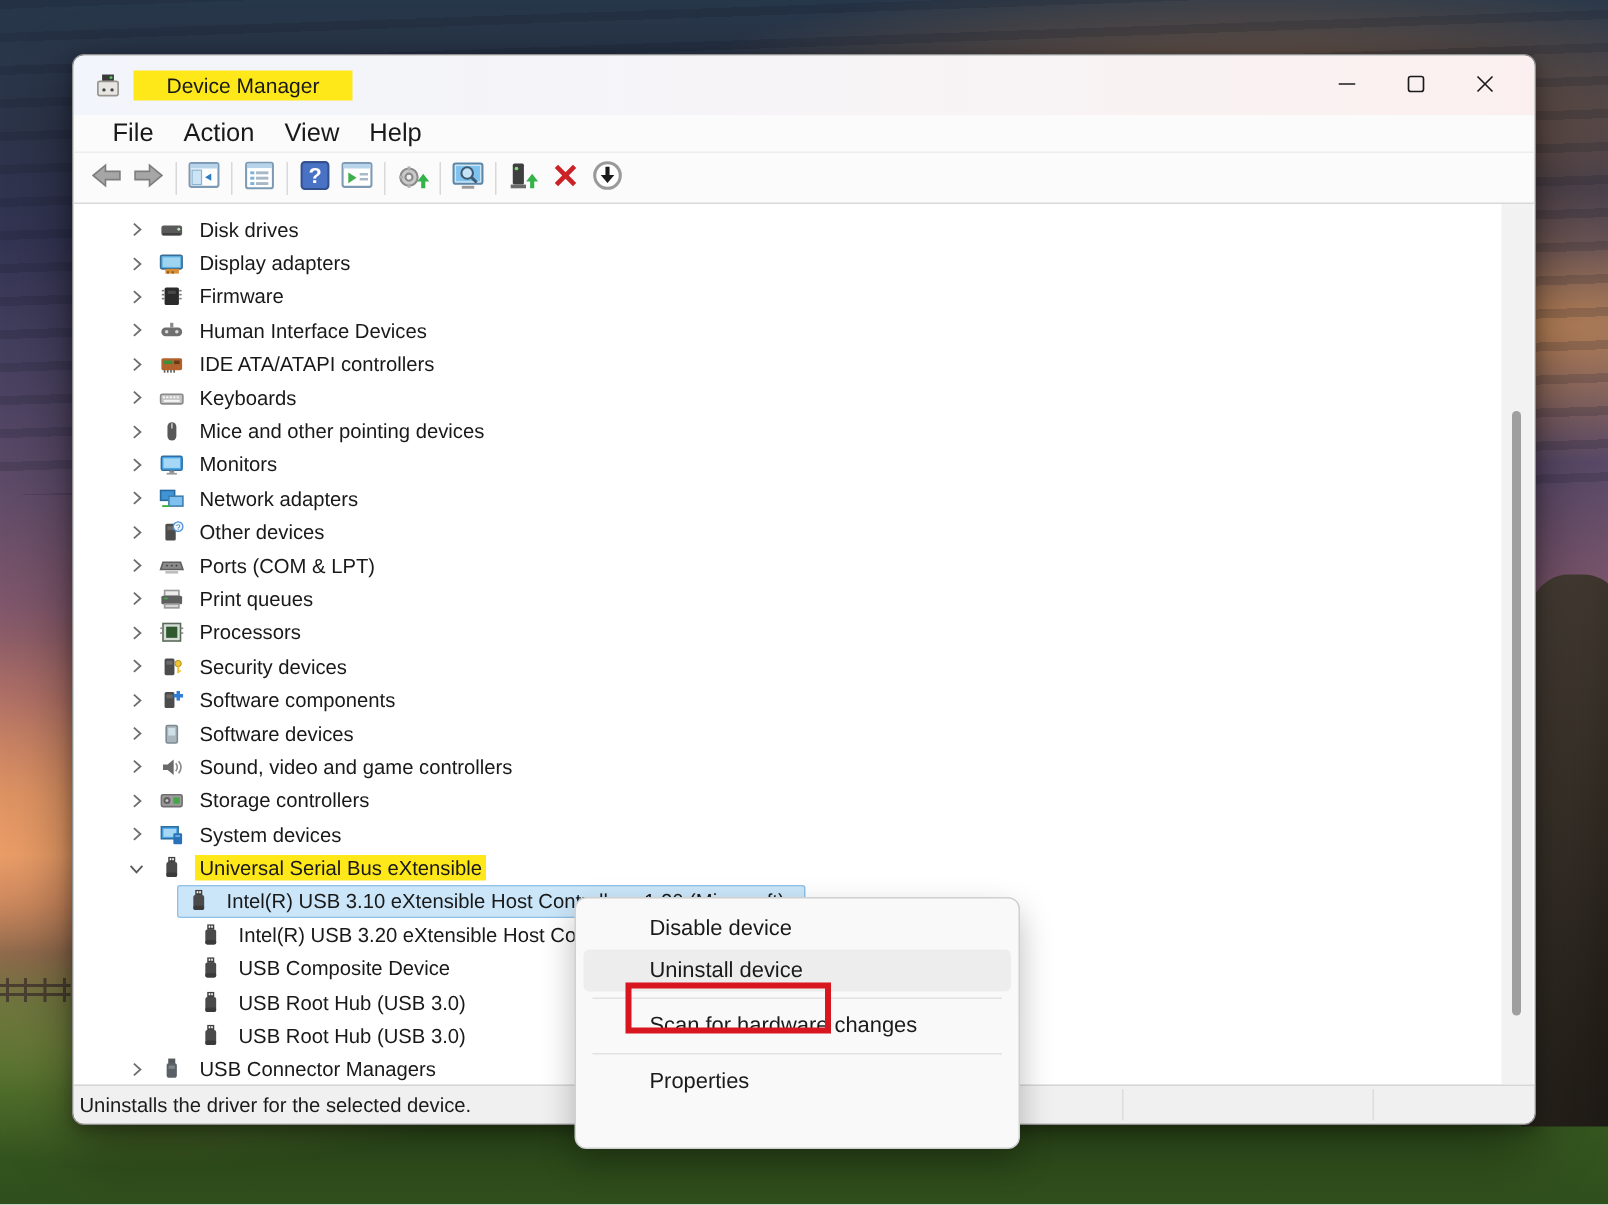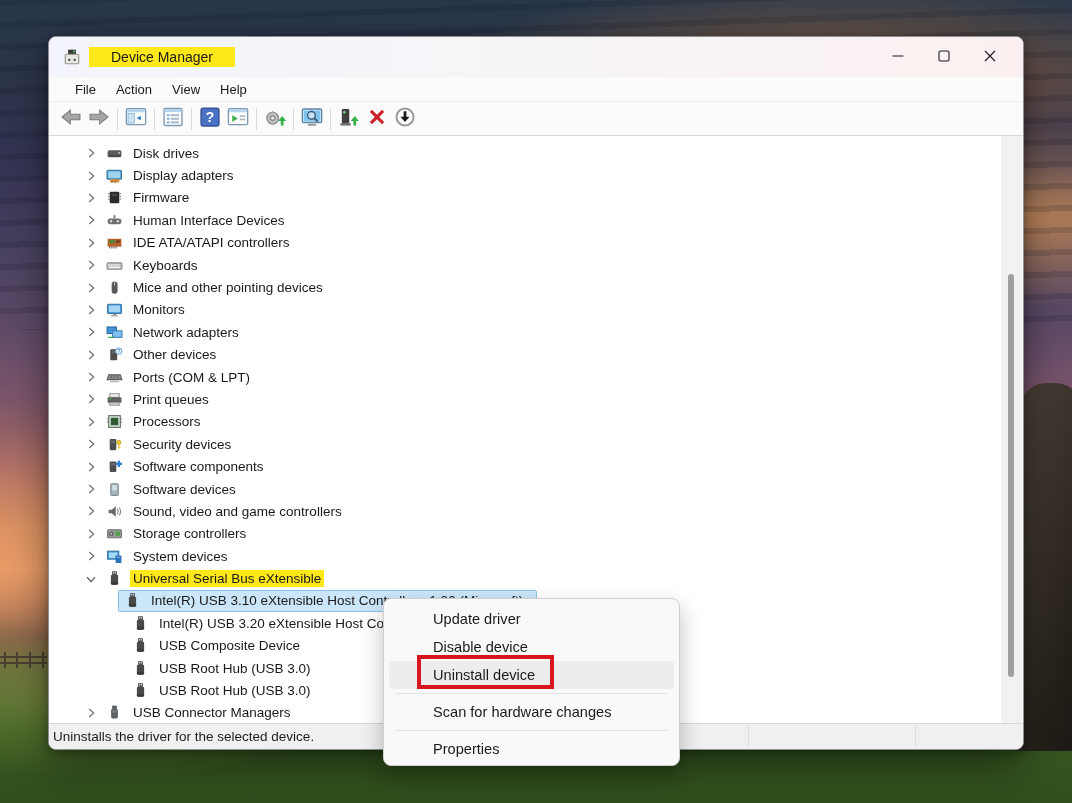--- a/index.html
+++ b/index.html
@@ -34,21 +34,21 @@
   .titlebar { height:40px; flex:0 0 40px; display:flex; align-items:center; padding-left:14px;
     background:linear-gradient(90deg,#f2f5fb 0%,#f7f4f6 55%,#fbf0ef 100%); }
   .titlebar .app-icon { width:18px; height:18px; }
   .title-text { margin-left:8px; font-size:14px; color:#191919; padding:2px 22px; }
   .hl-yellow { background:#ffe81a; }
   .win-controls { margin-left:auto; display:flex; margin-right:10px; }
   .win-btn { width:46px; height:40px; display:flex; align-items:center; justify-content:center; background:transparent; border:none; }
 
   .menubar { height:25px; flex:0 0 25px; background:#fbfbfb; display:flex; align-items:center;
     padding-left:16px; border-bottom:1px solid #ededed; }
-  .menubar .menu-item { font-size:13px; color:#191919; padding:2px 10px; border:none; background:transparent; }
+  .menubar .menu-item { font-size:17px; color:#191919; padding:2px 10px; border:none; background:transparent; }
 
   .toolbar { height:34px; flex:0 0 34px; background:#fbfbfb; display:flex; align-items:center;
     padding-left:8px; border-bottom:1px solid #d9d9d9; }
   .tb-btn { width:28px; height:28px; display:flex; align-items:center; justify-content:center; border:none; background:transparent; }
   .tb-sep { width:1px; height:22px; background:#d9d9d9; margin:0 4px; }
 
   .content { flex:1 1 auto; position:relative; background:#fff; overflow:hidden; }
   .tree { padding-top:6px; }
   .tree-row { height:22.4px; display:flex; align-items:center; font-size:13.5px; color:#191919; white-space:nowrap; }
   .tree-row.lvl0 { padding-left:35px; }
@@ -589,21 +589,20 @@
     </div>
 
     <div class="statusbar">
       <span class="status-text">Uninstalls the driver for the selected device.</span>
       <span class="status-sep" style="left:699px"></span>
       <span class="status-sep" style="left:866px"></span>
     </div>
   </div>
 
   <div class="context-menu" id="ctxMenu">
-      <button class="cm-item">Update driver</button>
       <button class="cm-item">Disable device</button>
       <button class="cm-item hovered">Uninstall device</button>
       <div class="cm-sep"></div>
       <button class="cm-item">Scan for hardware changes</button>
       <div class="cm-sep"></div>
       <button class="cm-item">Properties</button>
     </div>
   <div class="red-annotation"></div>
 </div>
 

